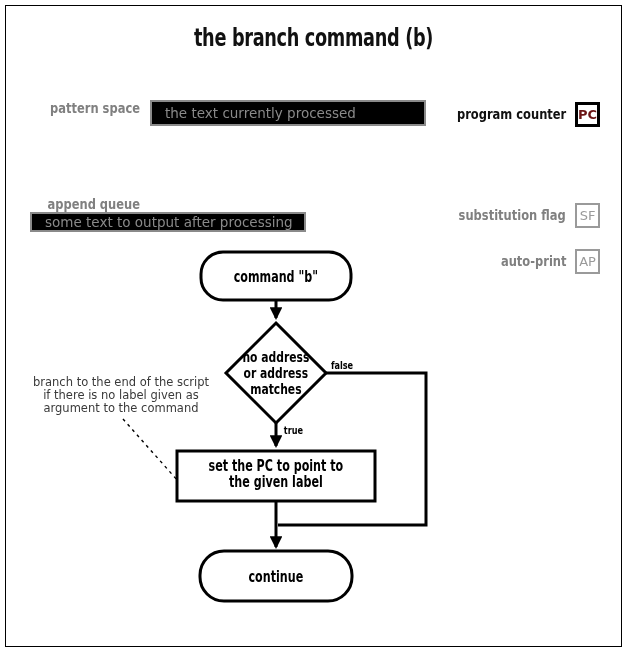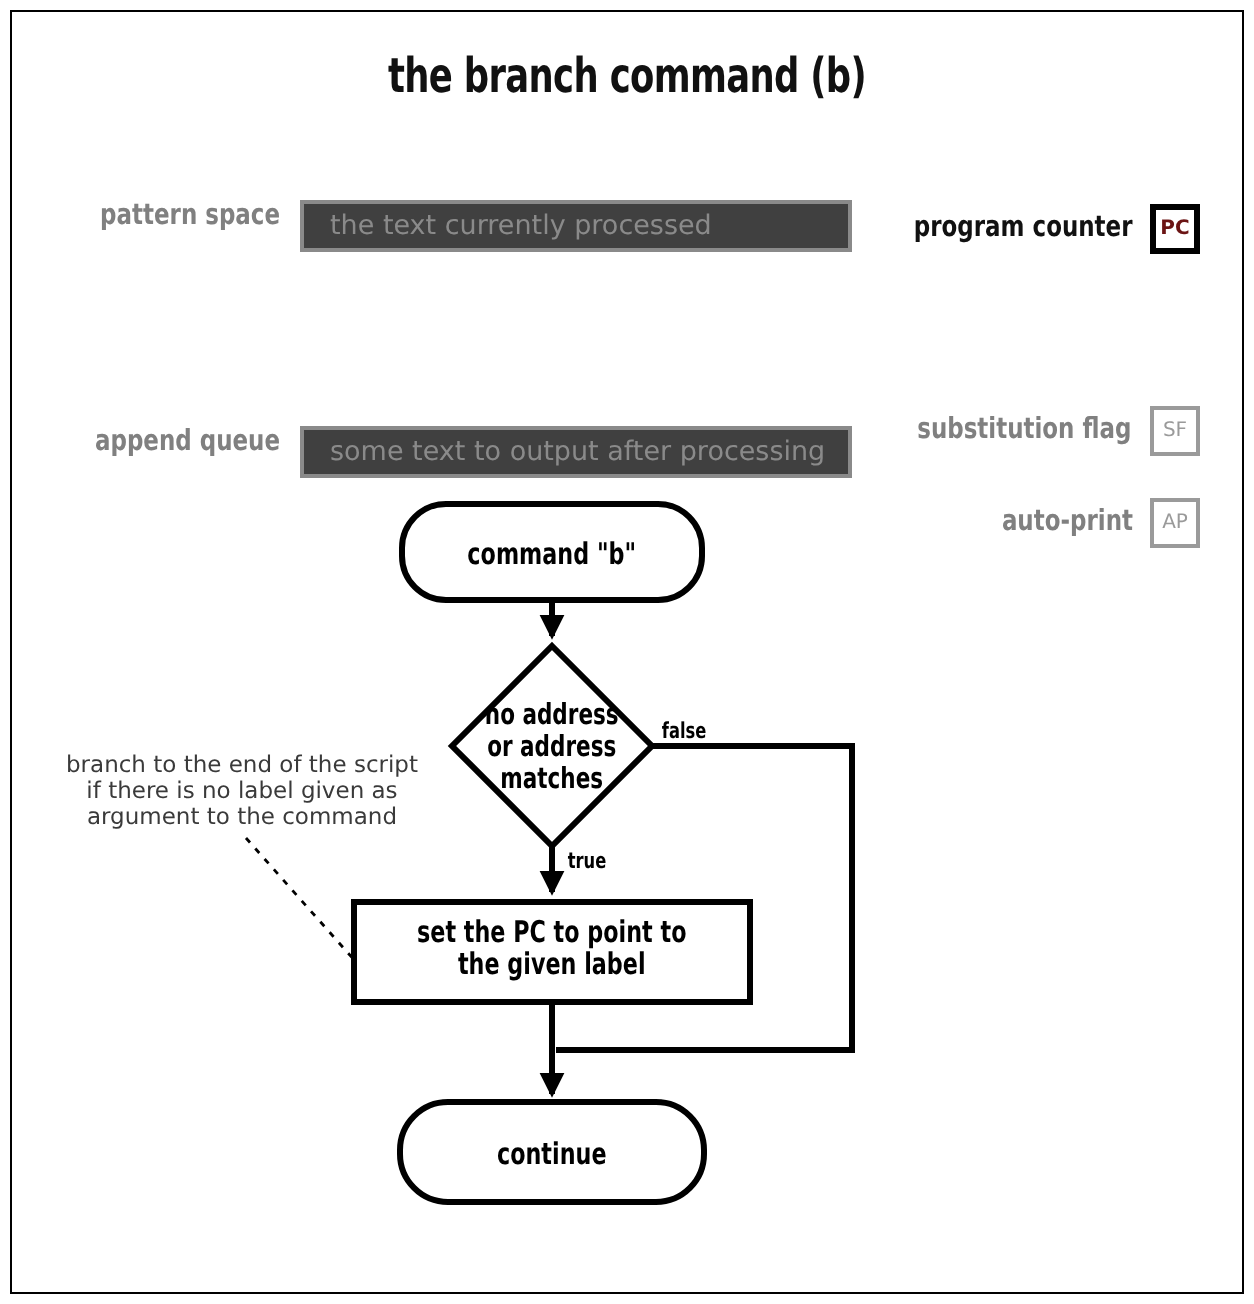--- a/index.html
+++ b/index.html
@@ -60,21 +60,21 @@
     white-space: nowrap;
     transform: scaleX(0.88);
     transform-origin: right center;
   }
   .reg-input {
     margin-left: 10px;
     width: 276px;
     height: 26px;
     box-sizing: border-box;
     border: 2px solid #8a8a8a;
-    background: #404040;
+    background: #000000;
     display: flex;
     align-items: center;
   }
   .reg-input span {
     padding-left: 13px;
     font-family: "DejaVu Sans", sans-serif;
     font-size: 13.5px;
     color: #8a8a8a;
     white-space: nowrap;
   }
@@ -99,21 +99,21 @@
   .flag-box {
     margin-left: 9px;
     width: 25px;
     height: 25px;
     box-sizing: border-box;
     border: 2px solid #9a9a9a;
     display: flex;
     align-items: center;
     justify-content: center;
     font-family: "DejaVu Sans", sans-serif;
-    font-size: 10px;
+    font-size: 13px;
     color: #9a9a9a;
     background: #ffffff;
   }
   .flag-row.active .flag-label {
     color: #111111;
   }
   .flag-row.active .flag-box {
     border: 3px solid #000000;
     font-weight: bold;
     color: #6b1414;
@@ -176,21 +176,21 @@
   <div id="title">the branch command (b)</div>
 
   <div class="reg-row" style="left:20px; top:100px; width:421px;">
     <div class="reg-label" style="width:120px;">pattern space</div>
     <div class="reg-input">
       <span>the text currently processed</span>
     </div>
   </div>
 
 
-  <div class="reg-row" style="left:20px; top:213px; width:421px;">
+  <div class="reg-row" style="left:20px; top:196px; width:421px;flex-direction:column;">
     <div class="reg-label" style="width:120px;">append queue</div>
     <div class="reg-input">
       <span>some text to output after processing</span>
     </div>
   </div>
 
   <div class="flag-row active" style="top:100px;">
     <div class="flag-label">program counter</div>
     <div class="flag-box">PC</div>
   </div>

